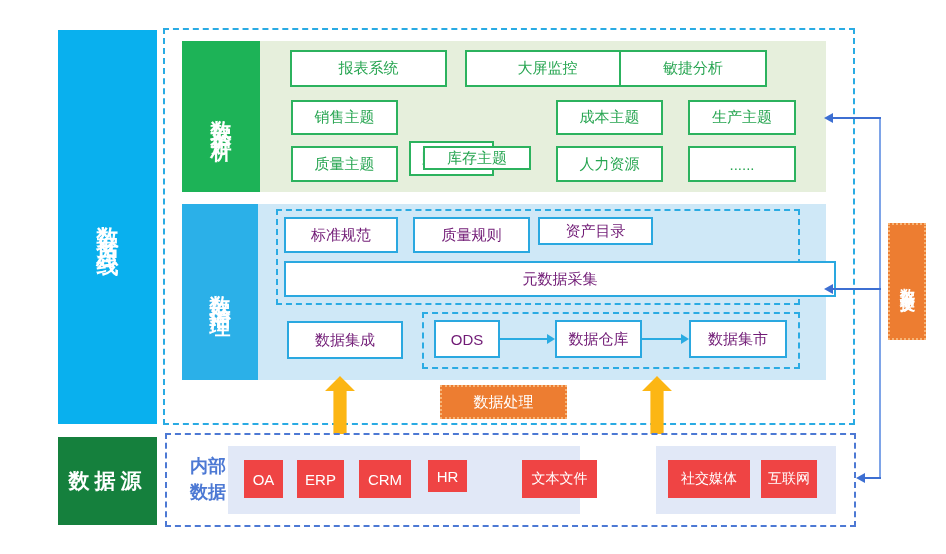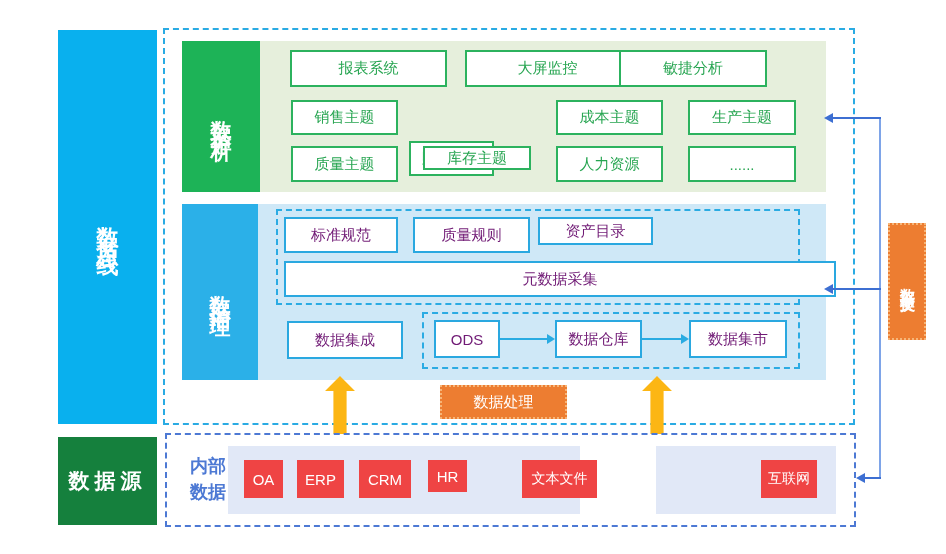--- a/index.html
+++ b/index.html
@@ -113,15 +113,16 @@
 
   <div class="abs side-label" style="left:187px;top:453px;">内部数据</div>
   <div class="abs lavbg" style="left:228px;top:446px;width:352px;height:68px;"></div>
   <div class="abs item flexc" style="left:244px;top:460px;width:39px;height:38px;">OA</div>
   <div class="abs item flexc" style="left:297px;top:460px;width:47px;height:38px;">ERP</div>
   <div class="abs item flexc" style="left:359px;top:460px;width:52px;height:38px;">CRM</div>
   <div class="abs item flexc" style="left:428px;top:460px;width:39px;height:32px;">HR</div>
   <div class="abs item flexc" style="left:490px;top:460px;width:75px;height:38px;font-size:14px;margin-left:32px;">文本文件</div>
 
   <div class="abs lavbg" style="left:656px;top:446px;width:180px;height:68px;"></div>
+  <div class="abs item flexc" style="left:668px;top:460px;width:82px;height:38px;font-size:14px;">社交媒体</div>
   <div class="abs item flexc" style="left:761px;top:460px;width:56px;height:38px;font-size:14px;">互联网</div>
 
 </div>
 
 </body></html>

